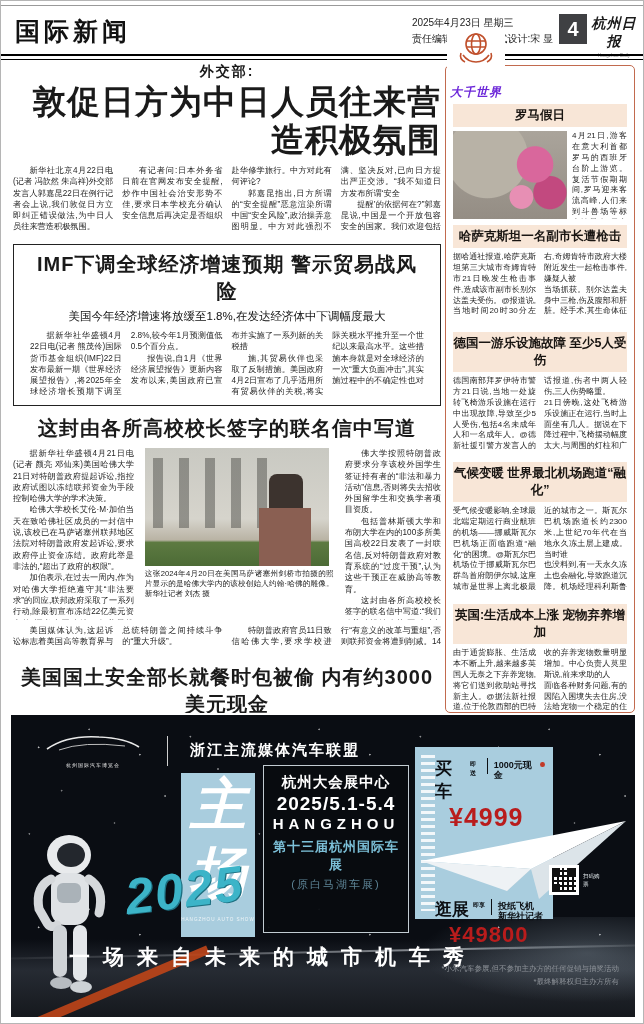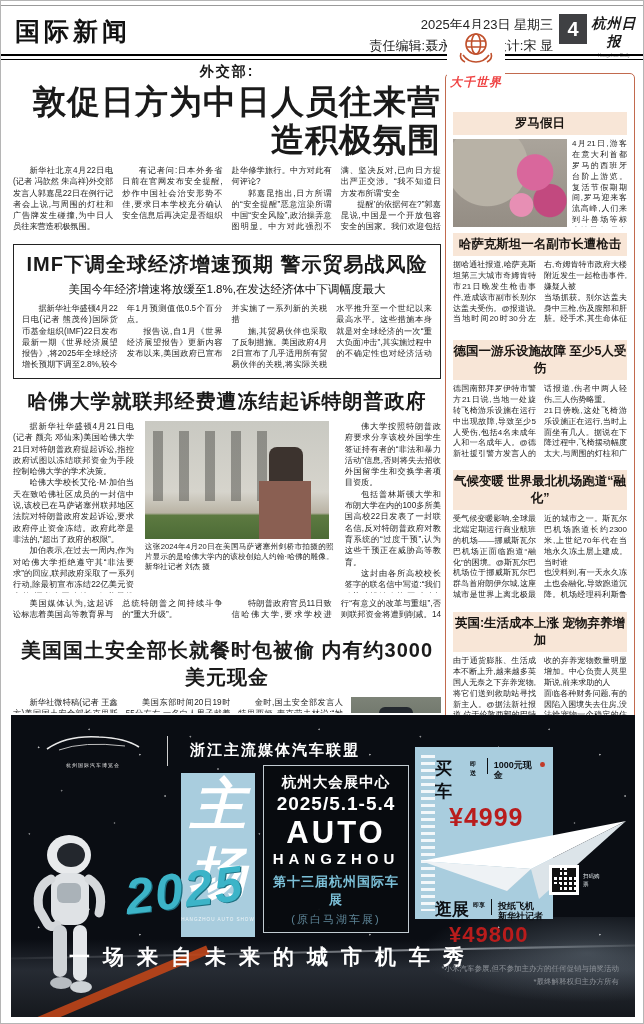--- a/index.html
+++ b/index.html
@@ -3,21 +3,21 @@
 <meta charset="utf-8">
 <style>
   * { margin:0; padding:0; box-sizing:border-box; }
   body { background:#d9d9d9; font-family:"Liberation Sans","DejaVu Sans",sans-serif; }
   .page { position:relative; width:644px; height:1024px; margin:0 auto; background:#ffffff;
           border:1px solid #b5b5b5; overflow:hidden; color:#1a1a1a; }
 
   
   .top-hairline { position:absolute; left:0; right:0; top:4px; border-top:1px solid #9a9a9a; }
   .section-title { position:absolute; left:14px; top:14px; font-size:25px; font-weight:900; letter-spacing:4px; color:#111; }
-  .head-meta { position:absolute; right:90px; top:14px; text-align:right; font-size:13px; line-height:1.6; color:#222; }
+  .head-meta { position:absolute; right:90px; top:14px; text-align:left; font-size:10px; line-height:1.6; color:#222; }
   .page-num { position:absolute; right:56px; top:13px; width:28px; height:30px; background:#3f4043; color:#fff;
               font-size:20px; font-weight:900; display:flex; align-items:center; justify-content:center; }
   .masthead { position:absolute; right:6px; top:14px; width:46px; text-align:center; }
   .masthead .cn { font-size:14px; font-weight:900; font-style:italic; letter-spacing:1px; }
   .masthead .en { font-size:4.5px; color:#777; margin-top:2px; }
   .rule-thick { position:absolute; left:0; right:0; top:53px; border-top:2.5px solid #000; }
   .rule-thin  { position:absolute; left:0; right:0; top:58px; border-top:1px solid #000; }
 
   
   .bodytext { font-size:8.2px; line-height:1.38; text-align:justify; color:#1f1f1f; }
@@ -25,21 +25,21 @@
   .cols4 { column-count:4; column-gap:9px; column-fill:auto; overflow:hidden; }
   .cols2 { column-count:2; column-gap:8px; column-fill:auto; overflow:hidden; }
 
   
   .main-left { position:absolute; left:12px; top:62px; width:428px; height:650px; overflow:hidden; }
 
   .kicker { text-align:center; font-size:14px; font-weight:700; letter-spacing:2px; }
   .headline-xl { text-align:right; font-size:33px; font-weight:900; letter-spacing:1px; line-height:1.15; margin:2px 0 6px; }
   .mofa-body { height:72px; }
 
-  .imf-box { margin-top:7px; border:1px solid #222; padding:6px 8px 5px; }
+  .imf-box { margin-top:7px; border:1px solid #222; padding:6px 16px 5px; }
   .headline-lg { text-align:center; font-size:20px; font-weight:900; letter-spacing:1px; }
   .subhead { text-align:center; font-size:11.5px; color:#111; margin-top:4px; }
   .imf-body { height:70px; margin-top:6px; }
 
   .harvard { margin-top:9px; }
   .harvard-row { display:flex; gap:11px; margin-top:6px; }
   .h-col-left { width:128px; height:172px; overflow:hidden; }
   .h-col-right { width:102px; height:172px; overflow:hidden; }
   .h-photo-wrap { width:200px; }
   .photo { position:relative; overflow:hidden; }
@@ -54,24 +54,24 @@
   .noem-row { display:flex; gap:8px; margin-top:6px; }
   .n-col { width:105px; height:138px; overflow:hidden; }
   .n-photo-wrap { width:90px; }
   .n-photo { width:90px; height:96px; background:
       radial-gradient(circle at 50% 28%, #8a7f72 0 12%, transparent 13%),
       radial-gradient(ellipse at 50% 70%, #38413a 0 40%, transparent 41%),
       linear-gradient(180deg,#7d8377 0%,#5d645c 55%,#3f4440 100%); }
   .n-photo .cap { position:absolute; left:28px; top:10px; width:34px; height:12px; background:#23282e; border-radius:6px 6px 0 0; }
 
   
-  .sidebar { position:absolute; left:444px; top:72px; width:190px; height:648px;
+  .sidebar { position:absolute; left:444px; top:64px; width:190px; height:648px;
              border:1.5px solid #c26a4e; border-radius:5px; padding:4px 7px 6px; overflow:hidden; background:#fff; }
   .sb-logo { position:absolute; left:446px; top:28px; width:58px; height:62px; background:#fff; z-index:3; text-align:center; }
-  .sb-logo .label { font-size:12px; font-weight:700; font-style:italic; color:#ef4444; letter-spacing:1px; margin-top:1px; }
+  .sb-logo .label { font-size:12px; font-weight:700; font-style:italic; color:#6d28d9; letter-spacing:1px; margin-top:11px; }
   .sb-title-strip { background:#f8e6d7; text-align:center; font-size:12.5px; font-weight:900; padding:3px 0; margin:6px 0 4px; color:#191512; }
   .sb-body { font-size:8px; line-height:1.36; text-align:justify; color:#1f1f1f; }
   .rome-row { display:flex; gap:5px; margin-top:2px; }
   .rome-photo { width:114px; height:88px; background:
       radial-gradient(circle at 72% 38%, #d9679c 0 18%, transparent 19%),
       radial-gradient(circle at 85% 70%, #c2497f 0 14%, transparent 15%),
       radial-gradient(circle at 60% 75%, #e78fb4 0 12%, transparent 13%),
       radial-gradient(circle at 30% 30%, #b8b2a6 0 40%, transparent 41%),
       linear-gradient(180deg,#aaa49b 0%,#948d84 100%); }
   .rome-text { flex:1; height:88px; overflow:hidden; }
@@ -172,21 +172,21 @@
   <div class="rule-thick"></div>
   <div class="rule-thin"></div>
 
   <div class="main-left">
 
     <div>
       <div class="kicker">外交部:</div>
       <div class="headline-xl">敦促日方为中日人员往来营造积极氛围</div>
       <div class="bodytext cols4 mofa-body">
         <div>
-            <p class="para">新华社北京4月22日电(记者 冯歆然 朱高祥)外交部发言人郭嘉昆22日在例行记者会上说,与周围的灯柱和广告牌发生碰撞,为中日人员往来营造积极氛围。</p>
+            <p class="para">新华社北京4月22日电(记者 冯歆然 朱高祥)外交部发言人郭嘉昆22日在例行记者会上说,我们敦促日方立即纠正错误做法,为中日人员往来营造积极氛围。</p>
           </div>
         <div>
             <p class="para">有记者问:日本外务省日前在官网发布安全提醒,炒作中国社会治安形势不佳,要求日本学校充分确认安全信息后再决定是否组织赴华修学旅行。中方对此有何评论?</p>
           </div>
         <div>
             <p class="para">郭嘉昆指出,日方所谓的“安全提醒”恶意渲染所谓中国“安全风险”,政治操弄意图明显。中方对此强烈不满、坚决反对,已向日方提出严正交涉。“我不知道日方发布所谓‘安全</p>
           </div>
         <div>
             <p class="para">提醒’的依据何在?”郭嘉昆说,中国是一个开放包容安全的国家。我们欢迎包括日本在内各国人士来华旅游、学习、经商和生活,将继续采取有效措施,一视同仁保护中国公民和在华外国人的安全。</p>
           </div>
@@ -202,21 +202,21 @@
             <p class="para">报告说,自1月《世界经济展望报告》更新内容发布以来,美国政府已宣布并实施了一系列新的关税措</p>
           </div>
         <div>
             <p class="para">施,其贸易伙伴也采取了反制措施。美国政府4月2日宣布了几乎适用所有贸易伙伴的关税,将实际关税水平推升至一个世纪以来最高水平。这些措施本身就是对全球经济的一次“重大负面冲击”,其实施过程中的不确定性也对经济活动和经济前景产生负面影响。</p>
           </div>
 
       </div>
     </div>
 
     <div class="harvard">
-      <div class="headline-lg">哈佛大学就联邦经费遭冻结起诉特朗普政府</div>
+      <div class="headline-lg">这封由各所高校校长签字的联名信中写道</div>
       <div class="harvard-row">
         <div class="bodytext h-col-left">
             <p class="para">据新华社华盛顿4月21日电(记者 颜亮 邓仙来)美国哈佛大学21日对特朗普政府提起诉讼,指控政府试图以冻结联邦资金为手段控制哈佛大学的学术决策。</p>
             <p class="para">哈佛大学校长艾伦·M·加伯当天在致哈佛社区成员的一封信中说,该校已在马萨诸塞州联邦地区法院对特朗普政府发起诉讼,要求政府停止资金冻结。政府此举是非法的,“超出了政府的权限”。</p>
             <p class="para">加伯表示,在过去一周内,作为对哈佛大学拒绝遵守其“非法要求”的回应,联邦政府采取了一系列行动,除最初宣布冻结22亿美元资金外,还考虑再冻结10亿美元拨款。</p>
           </div>
         <div class="h-photo-wrap">
           <div class="photo h-photo">
             <div class="win" style="left:8px;top:10px;width:120px;height:70px;"></div>
             <div class="statue"></div>
@@ -342,21 +342,20 @@
     </div>
 
     <div class="stage-panel"></div>
     <div class="stage-text">主场</div>
     <div class="stage-sub">HANGZHOU AUTO SHOW</div>
     <div class="year-script">2025</div>
 
     <div class="expo-box">
       <div class="venue">杭州大会展中心</div>
       <div class="dates">2025/5.1-5.4</div>
-      <div class="auto">AUTO</div>
       <div class="hz">HANGZHOU</div>
       <div class="expo-name">第十三届杭州国际车展</div>
       <div class="expo-alias">(原白马湖车展)</div>
     </div>
 
     <div class="ticket">
       <div class="barcode"></div>
       <div class="offer-row">
         <div class="offer-label">买车</div>
         <div class="offer-tag">即送</div>

